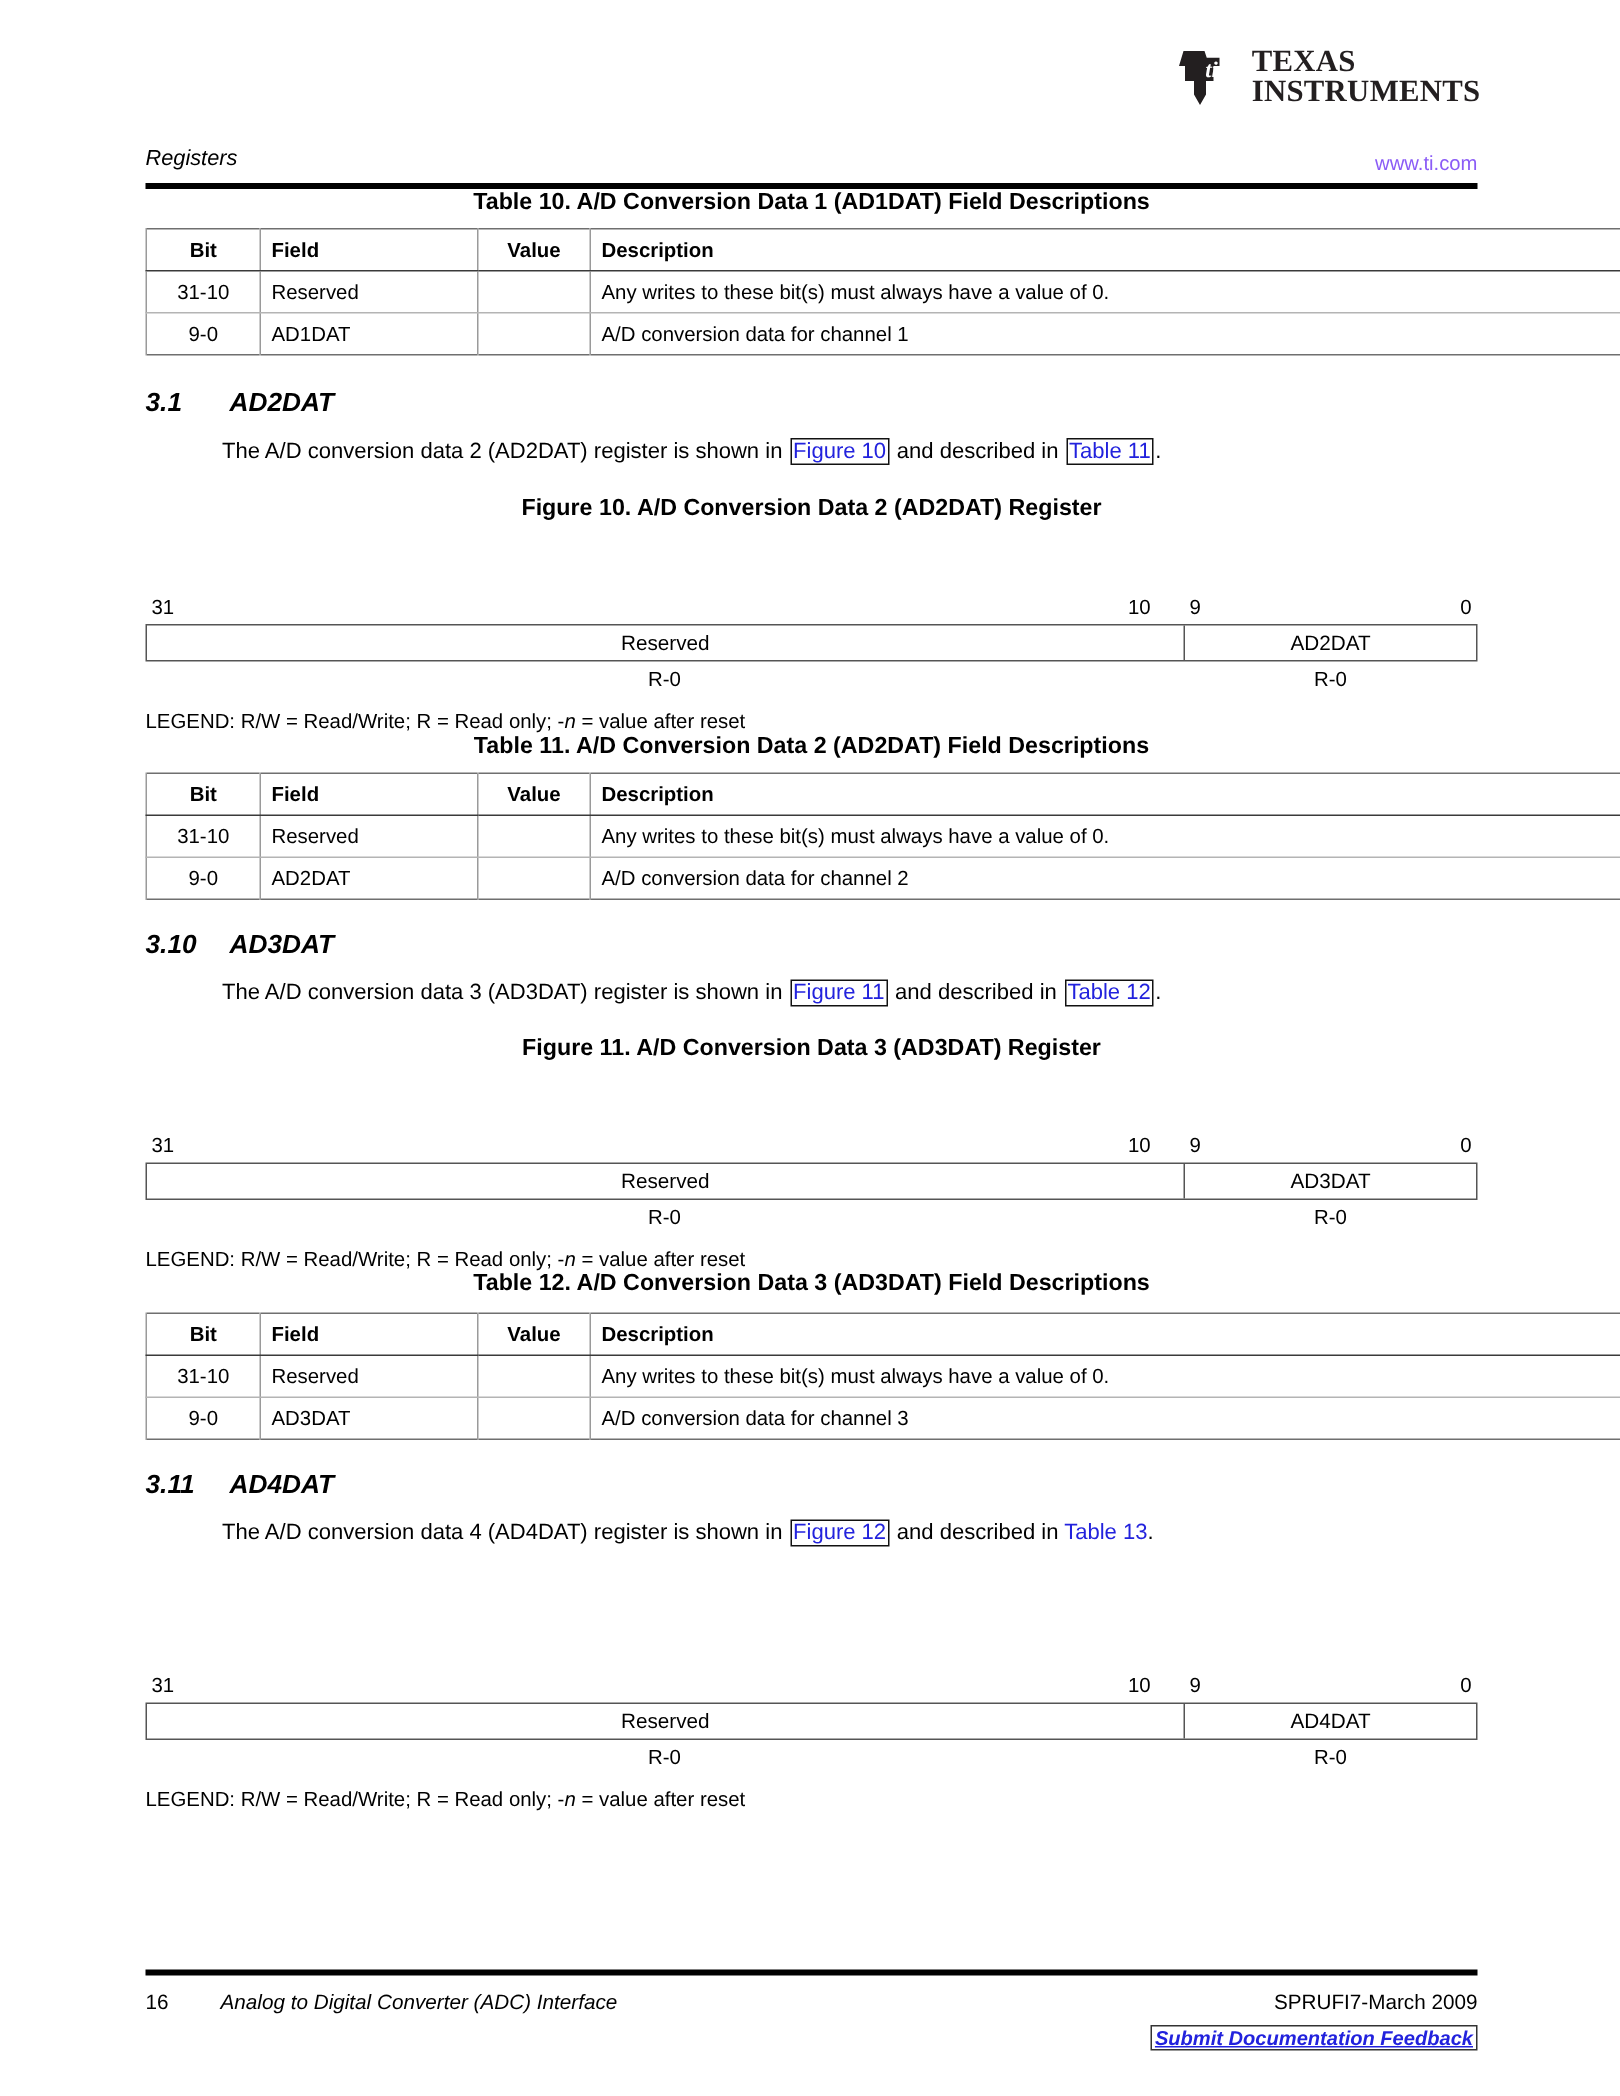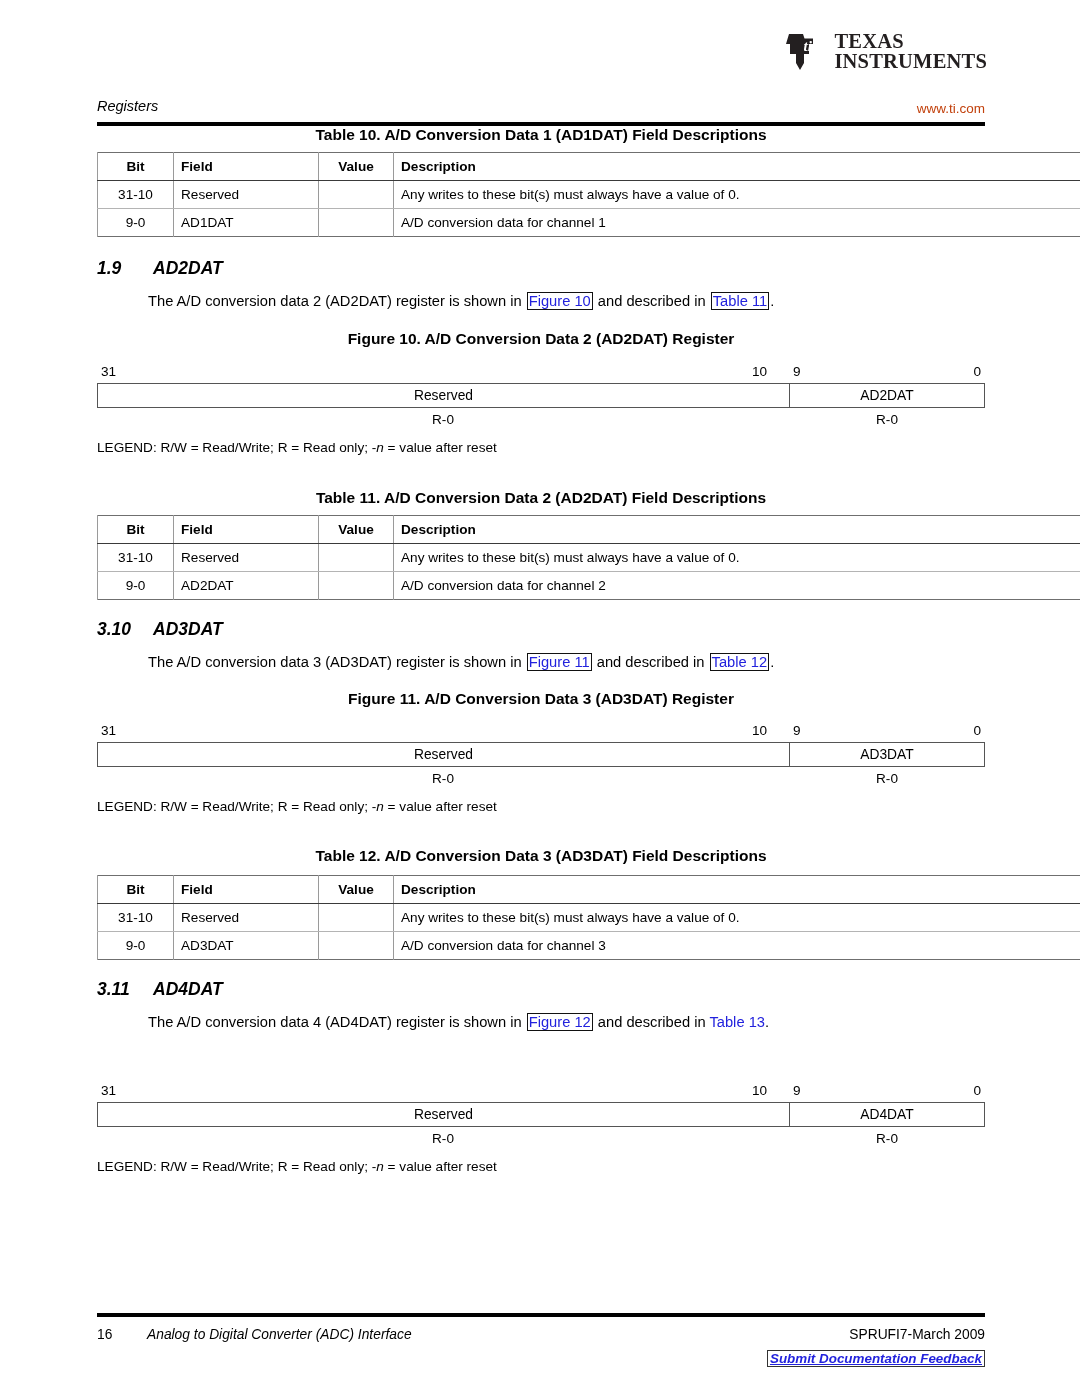--- a/index.html
+++ b/index.html
@@ -63,21 +63,21 @@
     top: 0;
     font-style: italic;
     font-size: 14.5px;
     color: #000;
   }
   .runhead .rh-right {
     position: absolute;
     right: 0;
     top: 3px;
     font-size: 13.5px;
-    color: #c2410c;
+    color: #8b5cf6;
   }
   .runhead .rh-rule {
     position: absolute;
     left: 0;
     right: 0;
     top: 24px;
     height: 3.5px;
     background: #000;
   }
 
@@ -173,20 +173,21 @@
   
   .regfig {
     position: absolute;
     left: 97px;
     width: 888px;
   }
   .reg-bits {
     position: relative;
     height: 19px;
     font-size: 13.6px;
+    margin-top: 33px;
   }
   .reg-bits span { position: absolute; top: 0; }
   .bit-31 { left: 4px; }
   .bit-10 { left: 655px; }
   .bit-9  { left: 696px; }
   .bit-0  { right: 4px; }
 
   .reg-box {
     display: flex;
     border: 1px solid #555;
@@ -319,21 +320,21 @@
       <tr>
         <td class="c-bit">9-0</td>
         <td class="c-field">AD1DAT</td>
         <td class="c-value"></td>
         <td class="c-desc">A/D conversion data for channel 1</td>
       </tr>
     </tbody>
   </table>
 
   <div class="sec-head" style="top:258px">
-    <span class="num">1.9</span><span>AD2DAT</span>
+    <span class="num">3.1</span><span>AD2DAT</span>
   </div>
   <div class="para" style="top:292px">
     <span>The A/D conversion data 2 (AD2DAT) register is shown in </span><span class="xref">Figure 10</span><span> and described in </span><span class="xref">Table 11</span><span>.</span>
   </div>
 
   <div class="fig-caption" style="top:330px">Figure 10. A/D Conversion Data 2 (AD2DAT) Register</div>
   <div class="regfig" style="top:364px">
     <div class="reg-bits">
       <span class="bit-31">31</span>
       <span class="bit-10">10</span>

